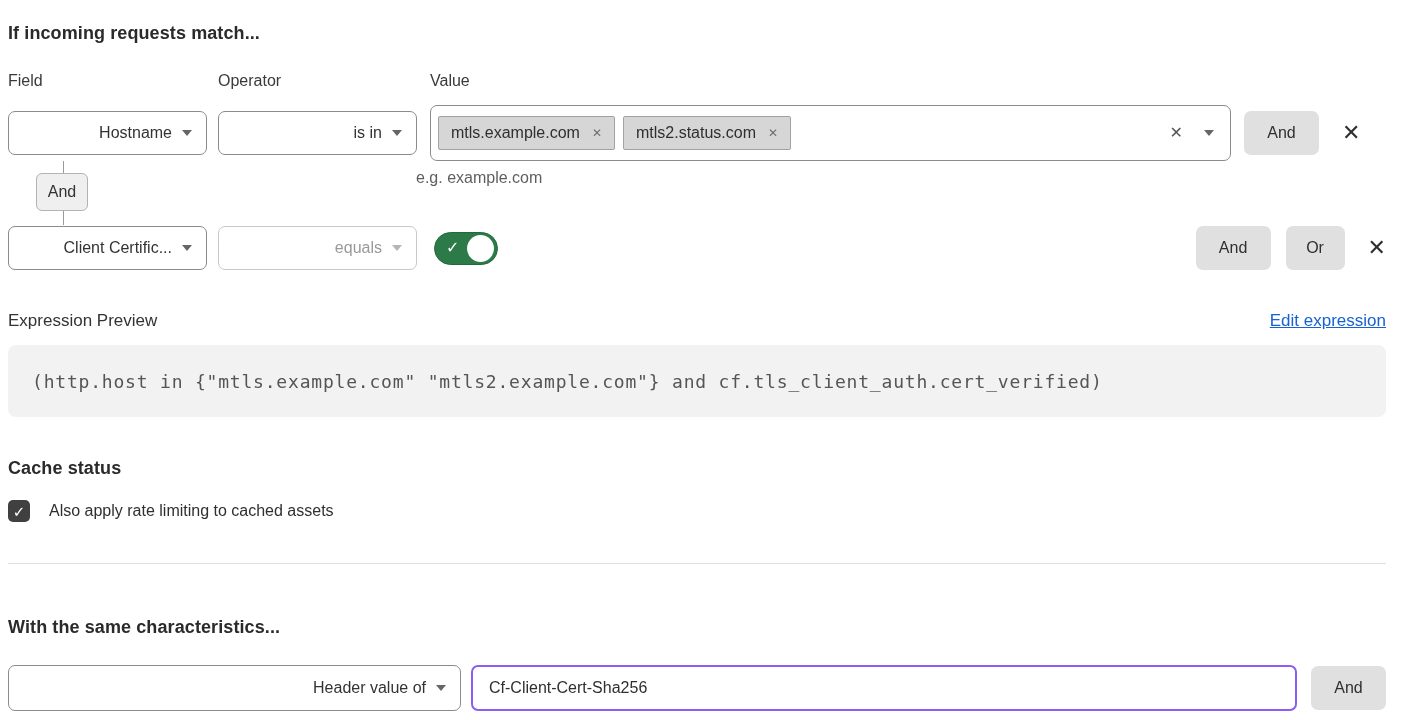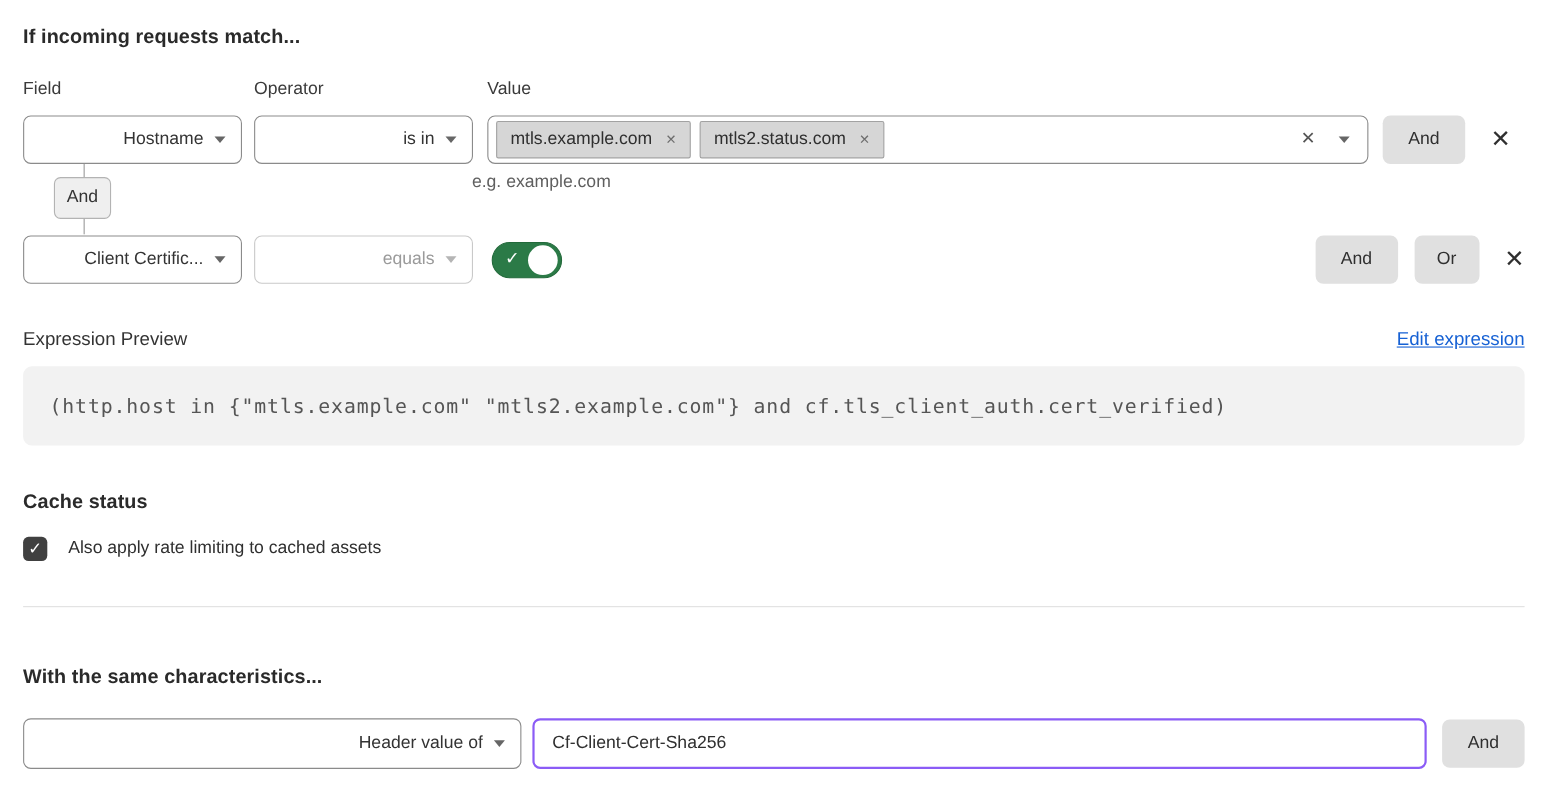--- a/index.html
+++ b/index.html
@@ -2,21 +2,21 @@
 <html style="--accent-green: #2b7a47; --link-blue: #1661d4; --button-gray: #e0e0e0; --code-bg: #f2f2f2; --checkbox-dark: #404040;"><head>
 <meta charset="utf-8">
 <style>
   * { box-sizing: border-box; margin: 0; padding: 0; }
   html, body { width: 1420px; height: 720px; background: #fff; overflow: hidden; }
   body {
     font-family: "Liberation Sans", "DejaVu Sans", sans-serif;
     color: #2f2f2f;
     font-size: 16px;
   }
-  .page { padding: 23px 34px 0 21px; width: 1420px; }
+  .page { padding: 23px 34px 0 8px; width: 1420px; }
 
   h2.section-title {
     font-size: 18px;
     font-weight: 700;
     color: #2a2a2a;
     letter-spacing: 0.1px;
   }
 
   
   .col-labels { display: flex; margin-top: 28px; font-size: 16px; color: #3a3a3a; }
@@ -51,21 +51,21 @@
   .w199 { width: 199px; }
 
   
   .cond-row { display: flex; align-items: center; margin-top: 15px; }
   .gap11 { margin-left: 11px; }
   .gap13 { margin-left: 13px; }
   .gap17 { margin-left: 17px; }
 
   .multiselect {
     width: 801px;
-    height: 44px;
+    height: 56px;
     border: 1px solid #8b8b8b;
     border-radius: 7px;
     display: flex;
     align-items: center;
     padding: 0 16px 0 7px;
     background: #fff;
   }
   .tag {
     background: #d6d6d6;
     border: 1px solid #a2a2a2;

